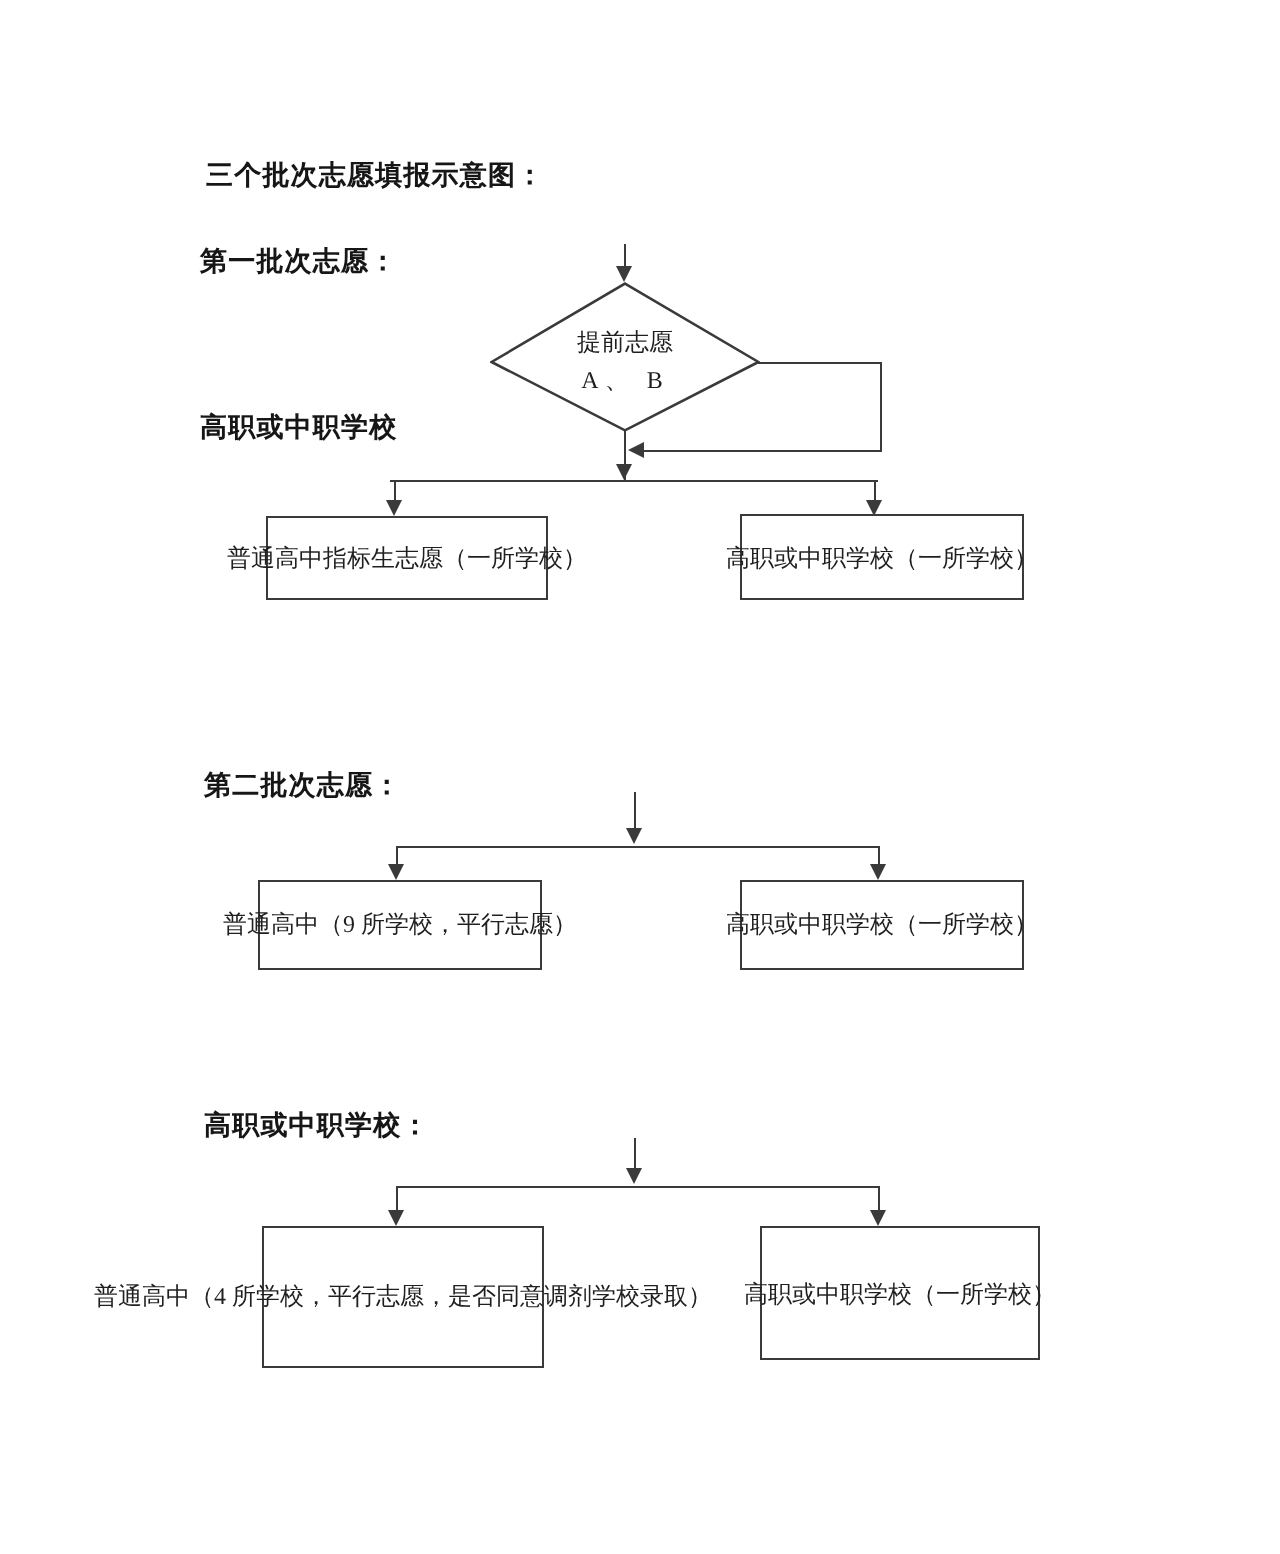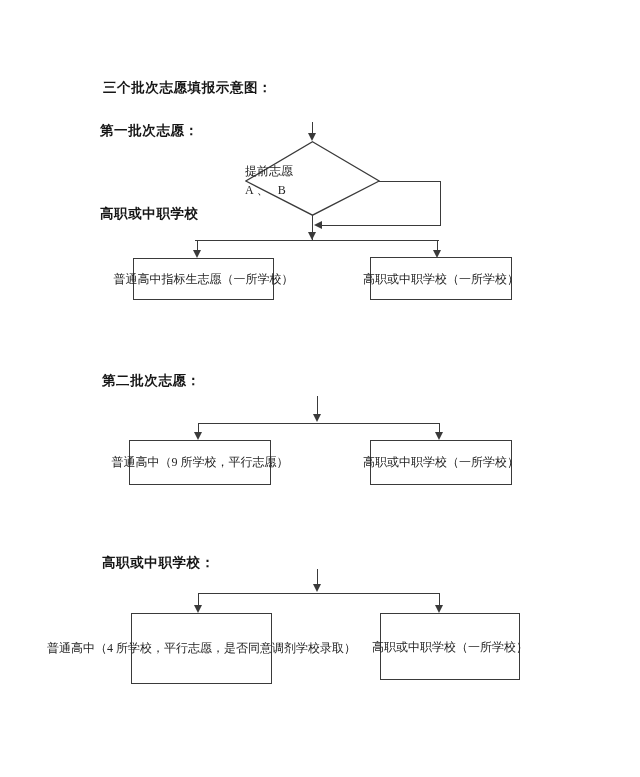--- a/index.html
+++ b/index.html
@@ -20,21 +20,21 @@
     border-right:8px solid #3a3a3a;}
   .box{
     position:absolute;border:1.4px solid #3a3a3a;background:#fff;
     display:flex;flex-direction:row;align-items:center;justify-content:center;
     text-align:center;font-size:12px;line-height:18px;color:#1f1f1f;white-space:nowrap;
   }
   .box.tight{line-height:15.5px;}
   .diamond-wrap{position:absolute;left:245px;top:141px;width:135px;height:75px;}
   .diamond-wrap svg{display:block;width:100%;height:100%;}
   .dtext{
-    position:absolute;left:245px;top:162px;width:135px;
+    position:absolute;left:245px;top:162px;width:135px;text-align:center;
     font-size:12px;line-height:19px;color:#1f1f1f;
   }
   .dtext .l2{letter-spacing:3px;}
 </style>
 </head>
 <body>
 
 <div class="canvas">
 
   <div class="heading" style="left:103px;top:79px;">三个批次志愿填报示意图：</div>
@@ -72,21 +72,21 @@
 
   <div class="box" style="left:133px;top:257.5px;width:139px;height:40px;">
     <div>普通高中指标生志愿</div>
     <div>（一所学校）</div>
   </div>
   <div class="box" style="left:370px;top:257px;width:140px;height:41px;">
     <div>高职或中职学校</div>
     <div>（一所学校）</div>
   </div>
 
-  <div class="heading" style="left:102px;top:372px;">第二批次志愿：</div>
+  <div class="heading" style="left:102px;top:384px;">第二批次志愿：</div>
 
   <div class="vline" style="left:317px;top:396px;width:1.3px;height:18px;"></div>
   <div class="arrd" style="left:313px;top:414px;"></div>
 
   <div class="hline" style="left:198px;top:422.5px;width:242px;height:1.3px;"></div>
   <div class="vline" style="left:197.5px;top:422.5px;width:1.3px;height:10px;"></div>
   <div class="arrd" style="left:193.5px;top:431.5px;"></div>
   <div class="vline" style="left:439px;top:422.5px;width:1.3px;height:10px;"></div>
   <div class="arrd" style="left:435px;top:431.5px;"></div>
 

